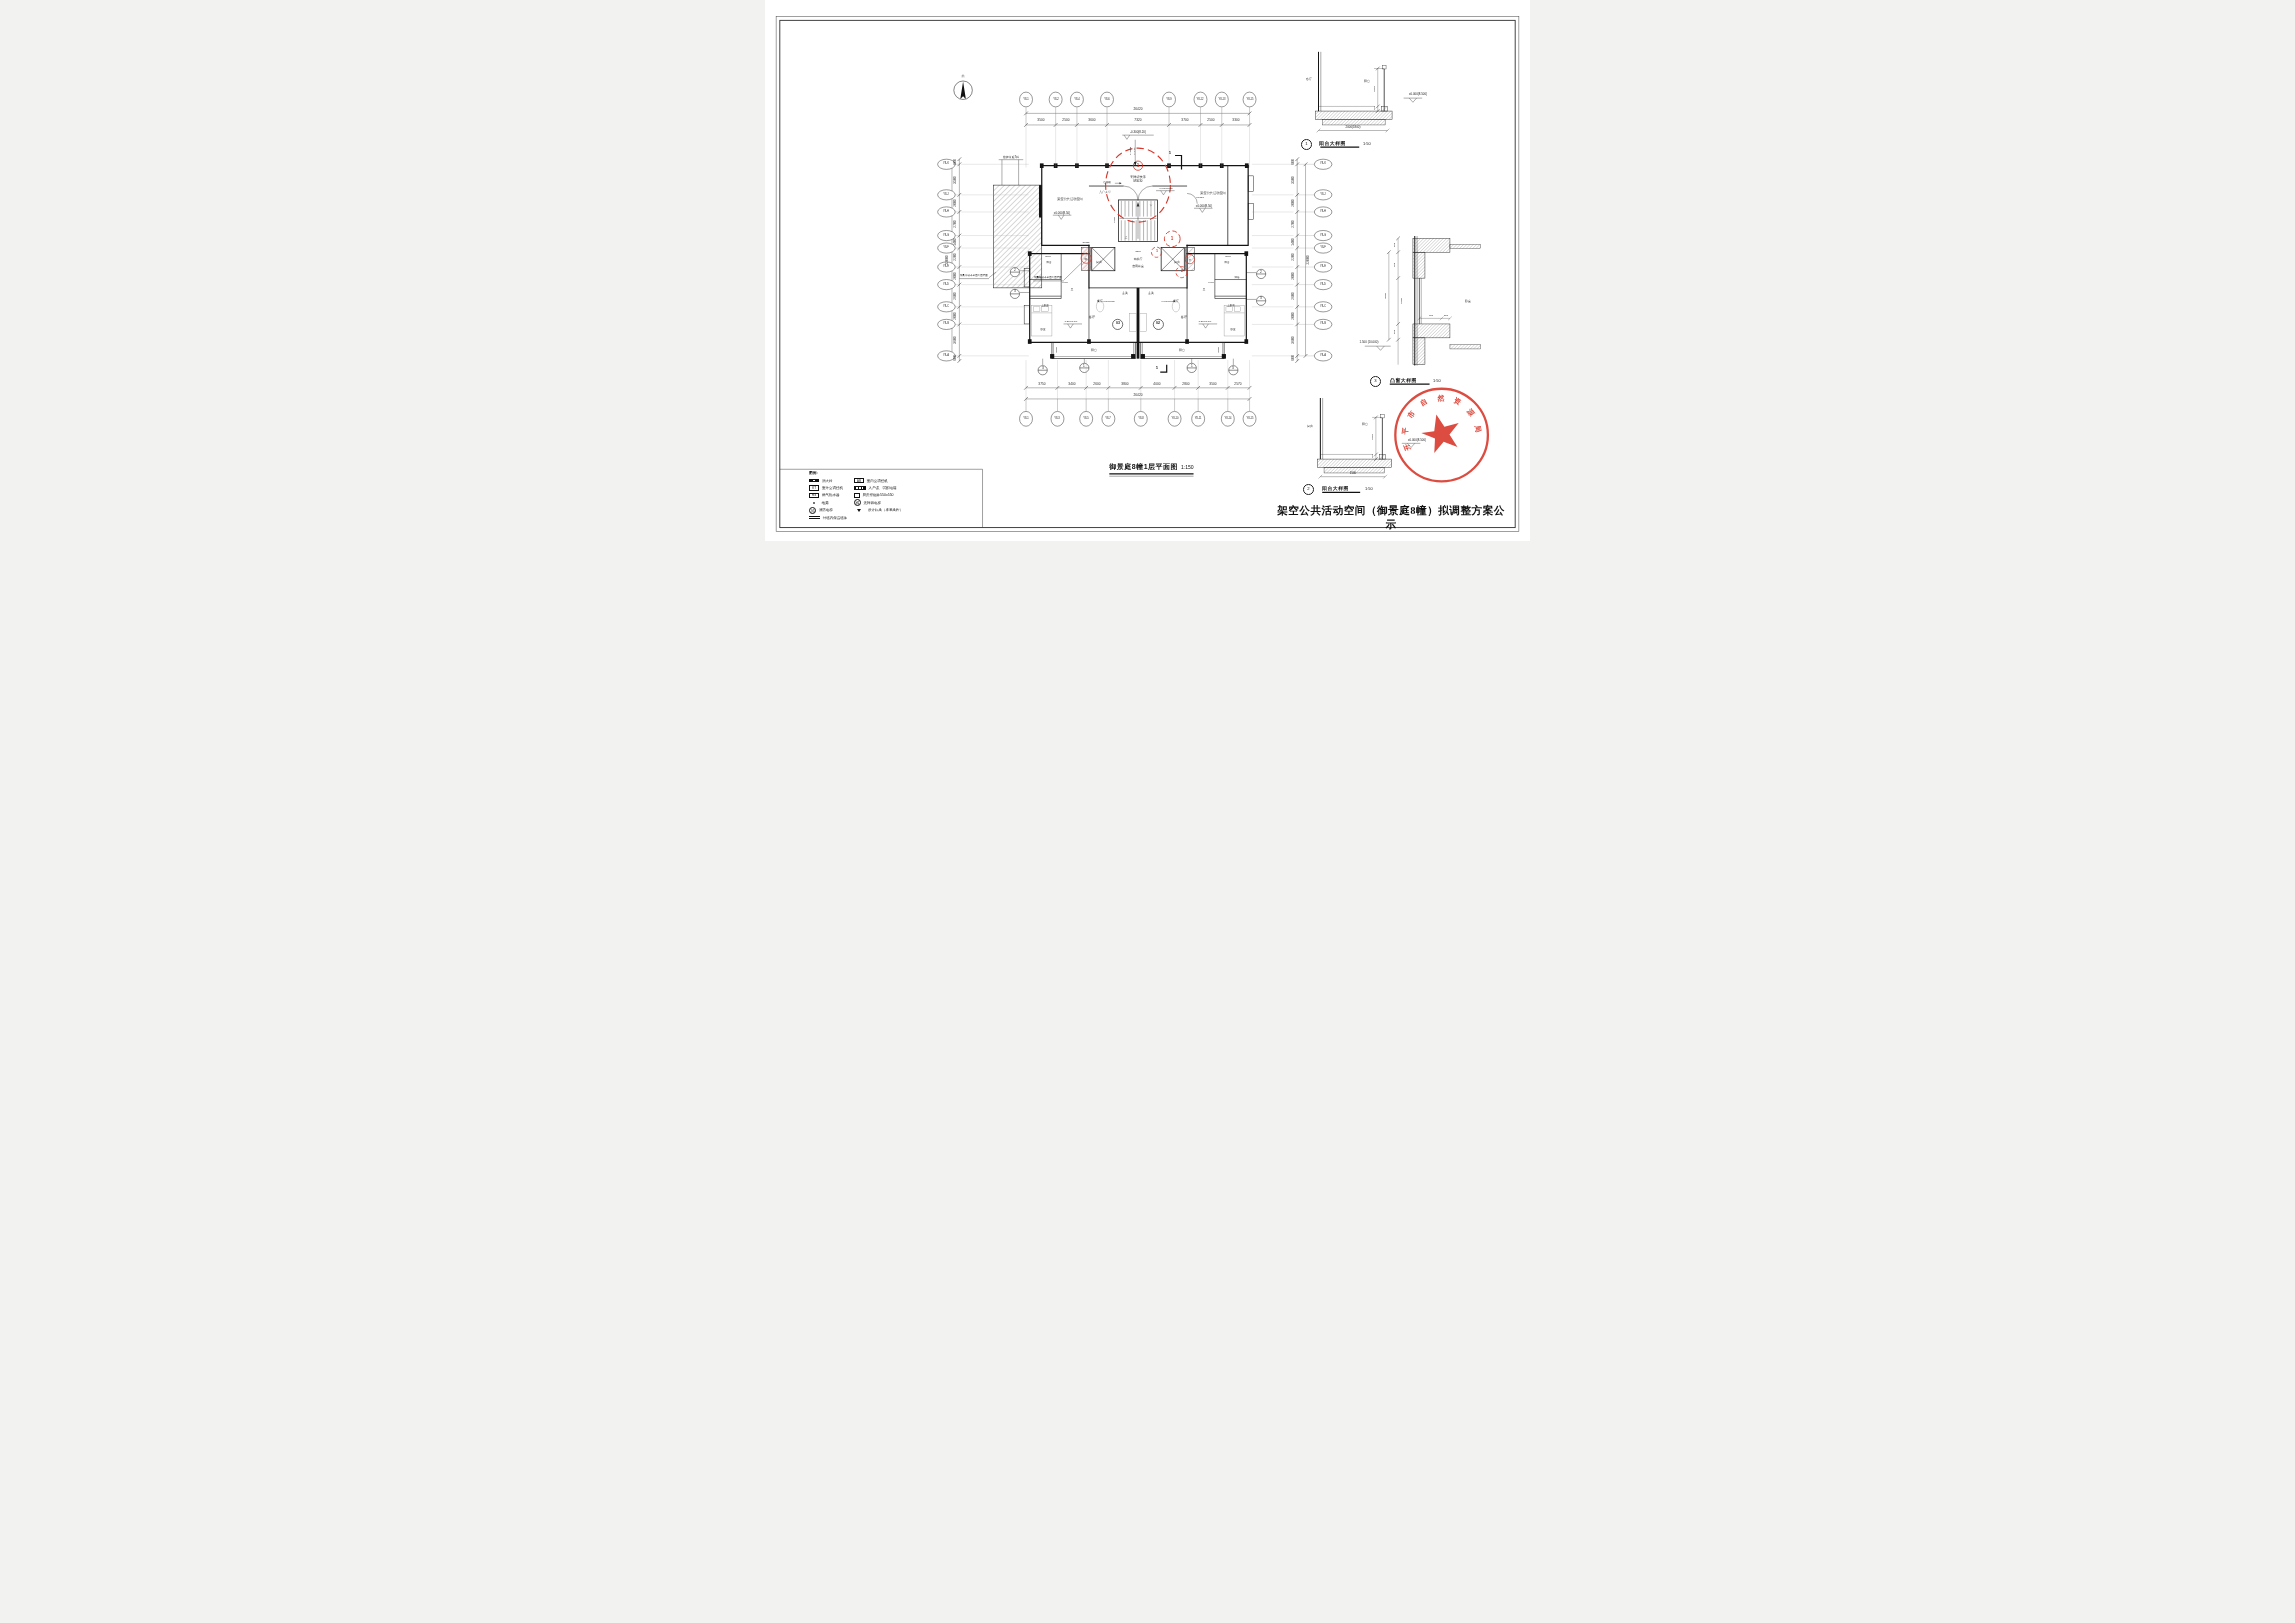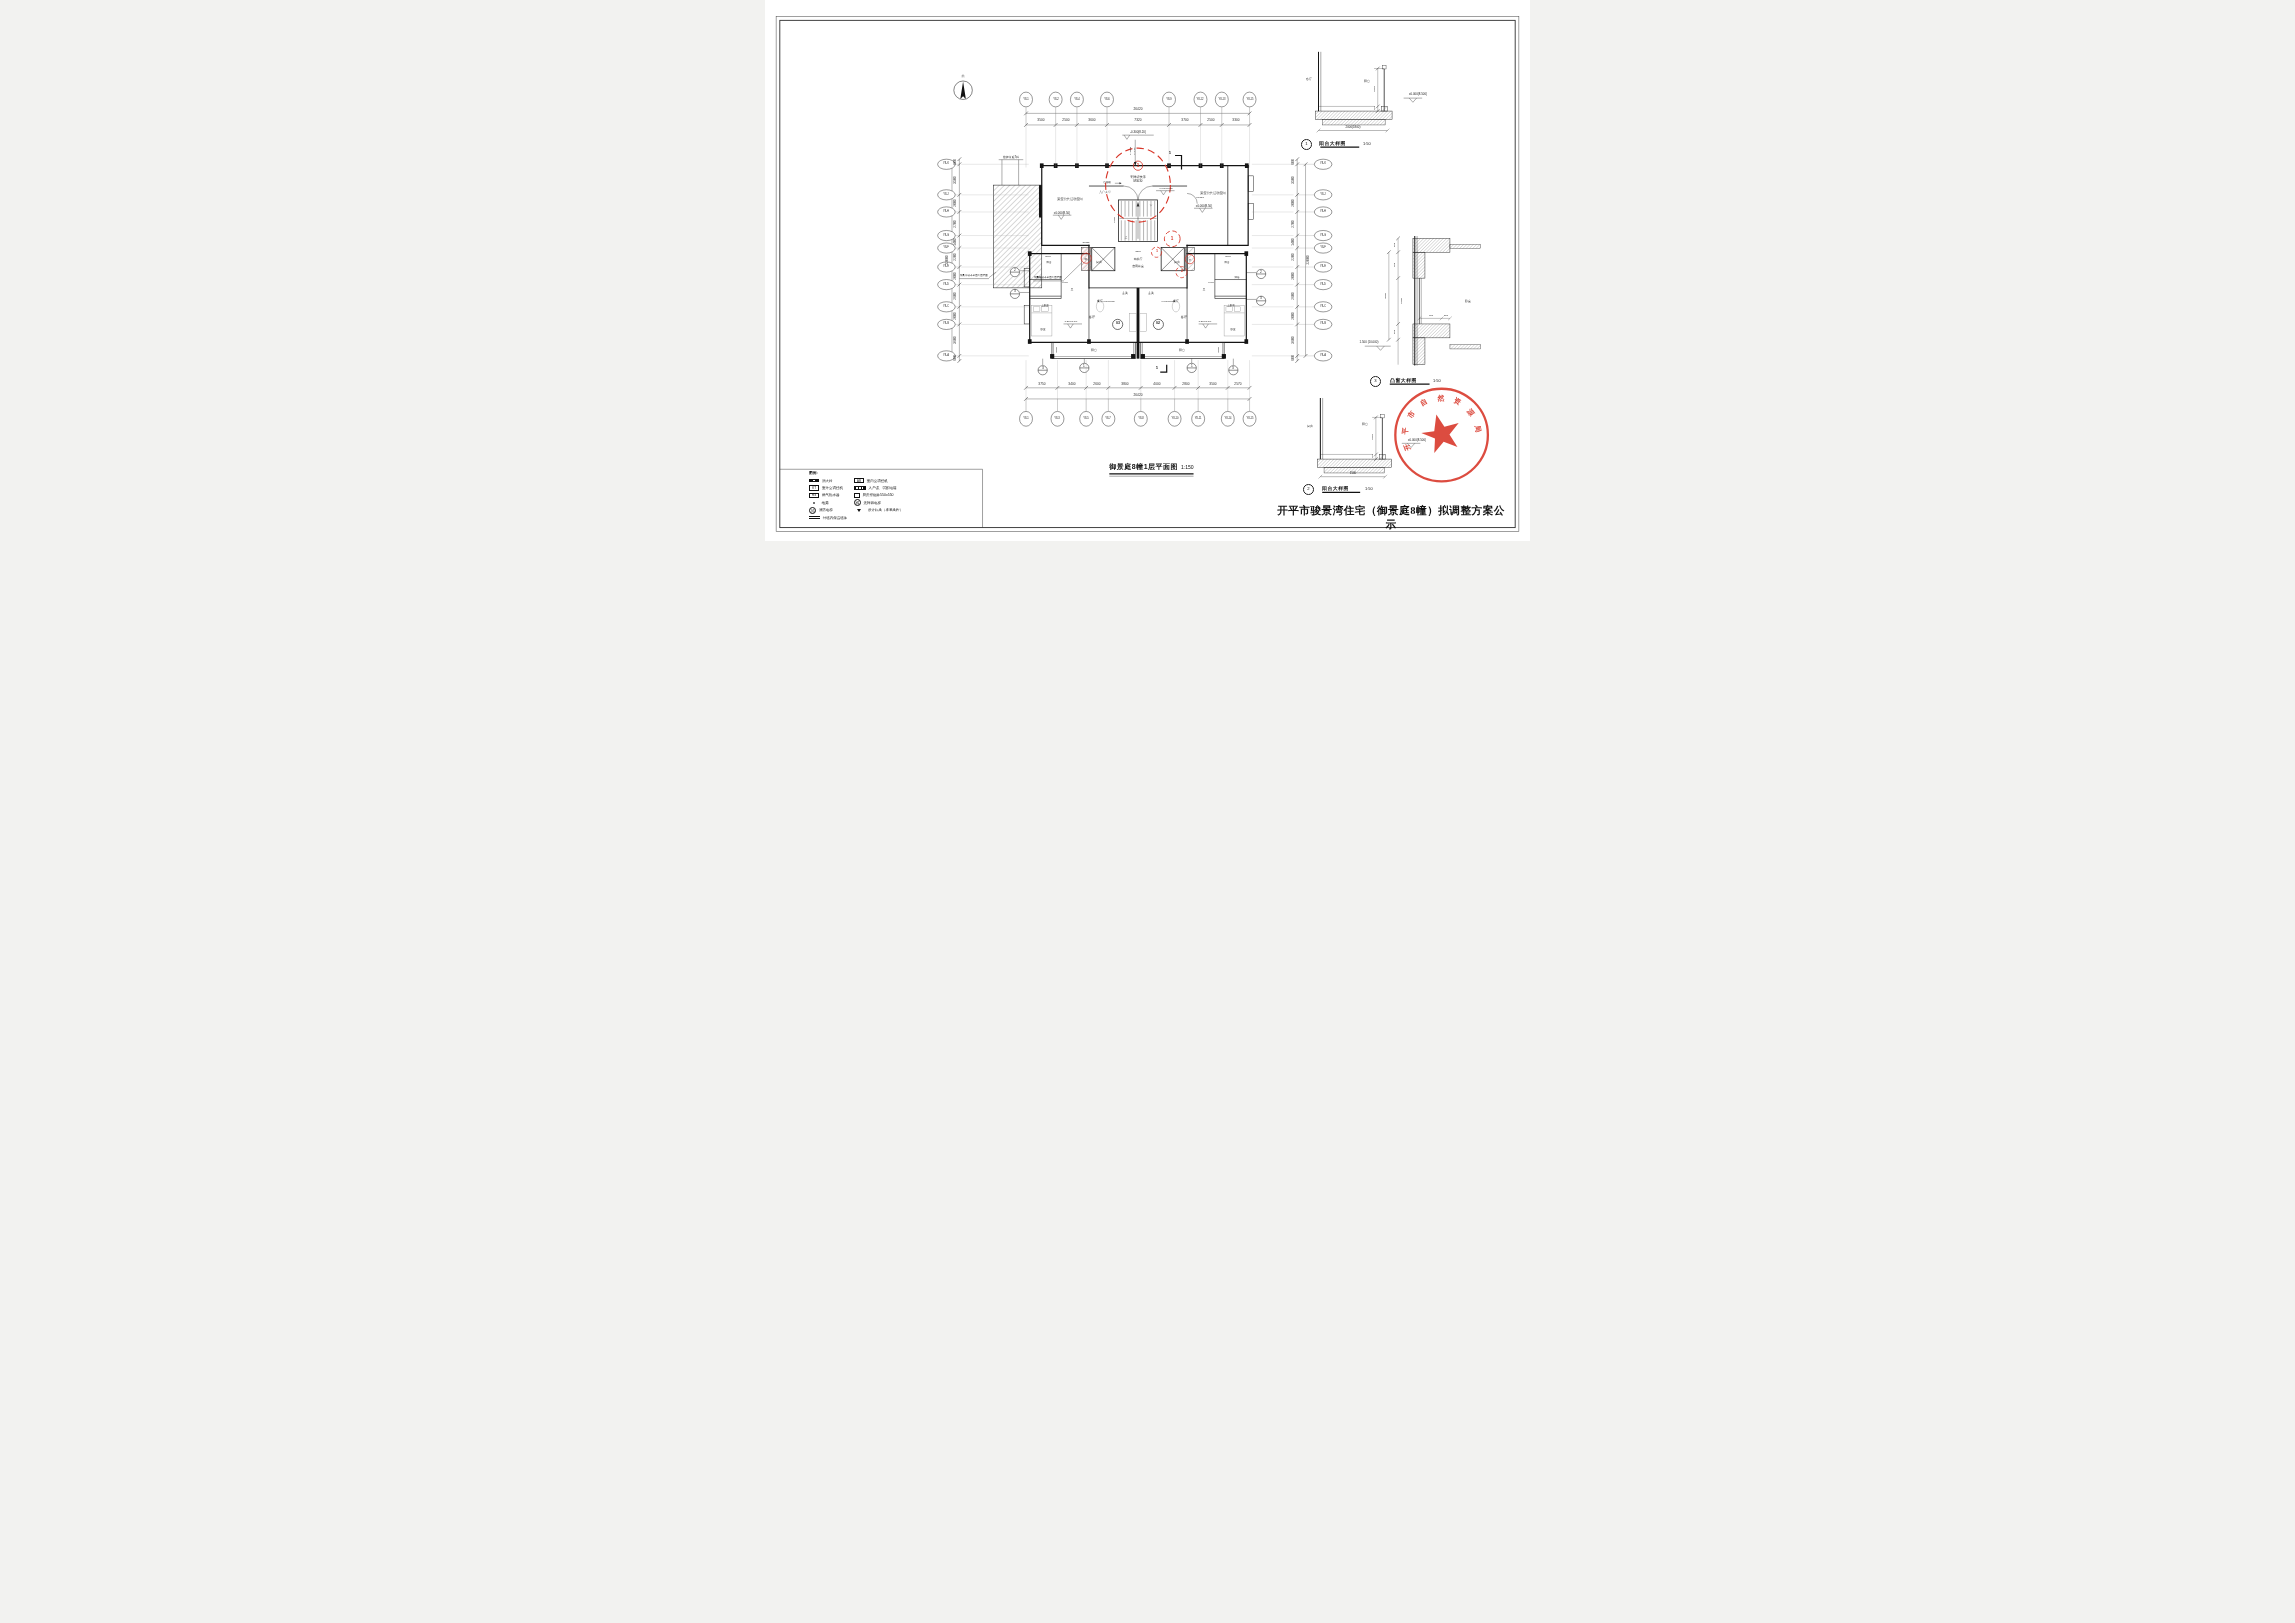--- a/index.html
+++ b/index.html
@@ -622,21 +622,21 @@
       <span class="ann a-dim" style="left: 529px; top: 296px; transform: translate(-50%, -50%) rotate(-90deg);">2600</span>
       <span class="ann a-dim" style="left: 529px; top: 316px; transform: translate(-50%, -50%) rotate(-90deg);">2000</span>
       <span class="ann a-dim" style="left: 529px; top: 340px; transform: translate(-50%, -50%) rotate(-90deg);">3600</span>
       <span class="ann a-dim" style="left: 529px; top: 358px; transform: translate(-50%, -50%) rotate(-90deg);">600</span>
     </div>
 
   <div id="plan-title">
     <span class="pt-name">御景庭8幢1层平面图</span><span class="pt-scale">1:150</span>
   </div>
 
-  <div id="main-title">开平市骏景湾住宅（御景庭8幢）拟调整方案公示</div>
+  <div id="main-title">架空公共活动空间（御景庭8幢）拟调整方案公示</div>
 
   <div class="det-num" style="left:536px;top:139px;">1</div>
   <div class="det-name" style="left:554px;top:140px;">阳台大样图</div>
   <div class="det-scale" style="left:598px;top:141px;">1:50</div>
 
   <div class="det-num" style="left:605px;top:376px;">3</div>
   <div class="det-name" style="left:625px;top:377px;">凸窗大样图</div>
   <div class="det-scale" style="left:668px;top:378px;">1:50</div>
 
   <div class="det-num" style="left:538px;top:484px;">2</div>

